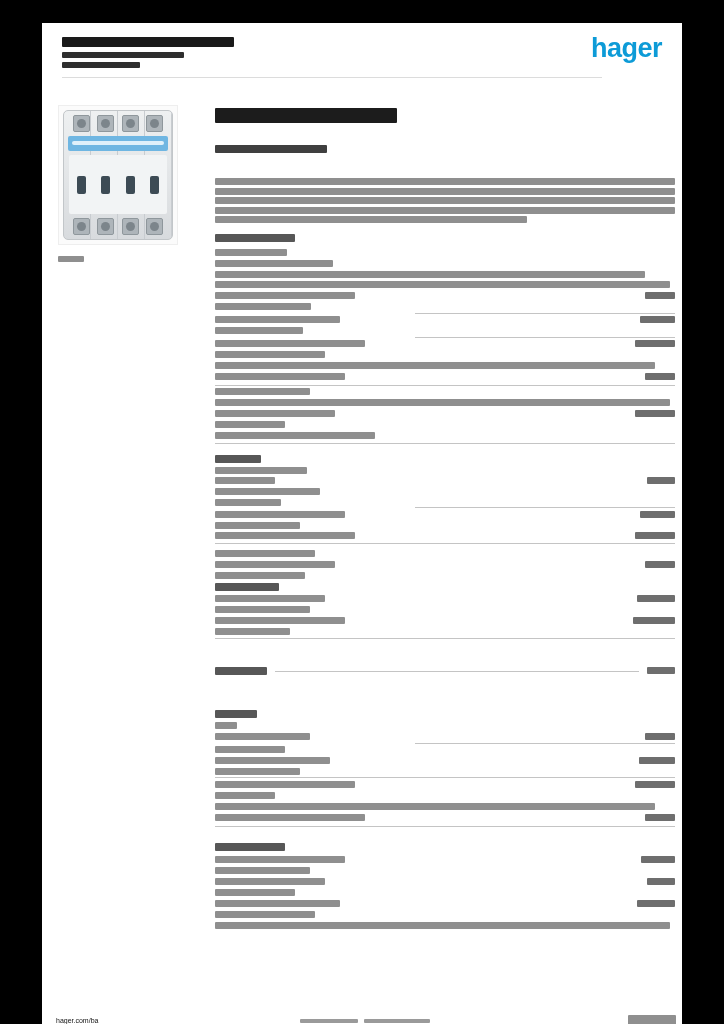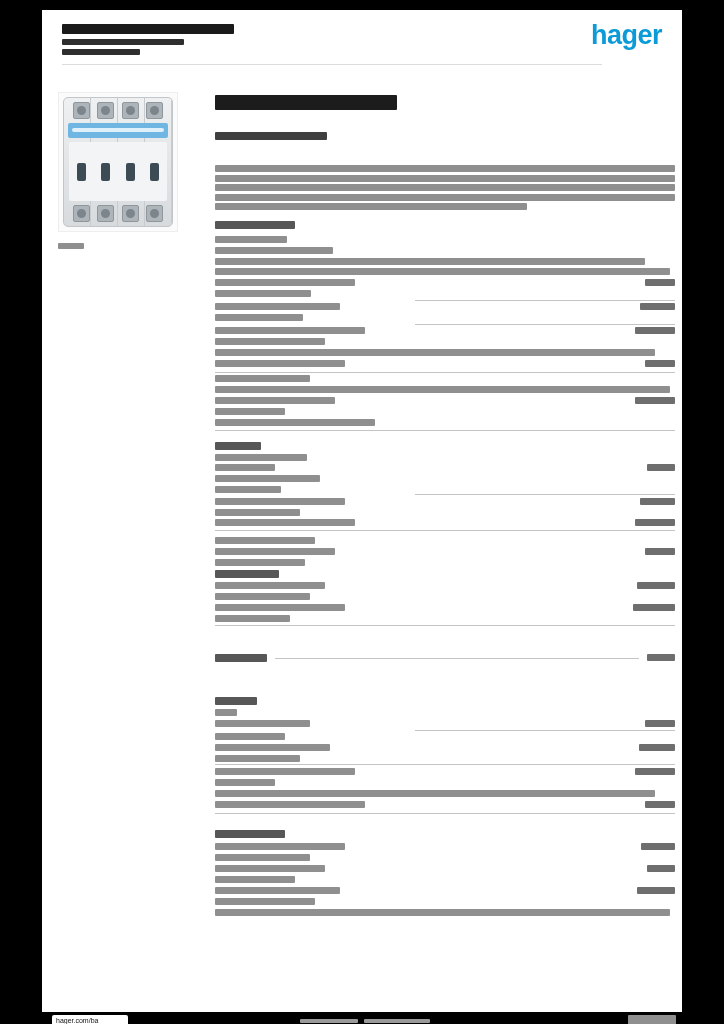--- a/index.html
+++ b/index.html
@@ -2,21 +2,21 @@
 <html style="--logo-color: #0d9bd7;"><head>
 <meta charset="utf-8">
 <style>
   :root{ --logo-color:#0d9bd7; }
   html,body{margin:0;padding:0;background:#000;}
   .canvas{
     position:relative;width:724px;height:1024px;background:#000;
     overflow:hidden;font-family:"Liberation Sans", sans-serif;
   }
   .paper{
-    position:absolute;left:42px;top:10px;width:640px;height:1002px;
+    position:absolute;left:42px;top:23px;width:640px;height:1002px;
     background:#ffffff;
   }
   .bar{position:absolute;border-radius:1px;}
   .rule{position:absolute;height:1px;}
   .logo{
     position:absolute;right:20px;top:12px;
     font-size:27px;font-weight:bold;letter-spacing:-0.5px;
     color:var(--logo-color);line-height:1;
   }
   

